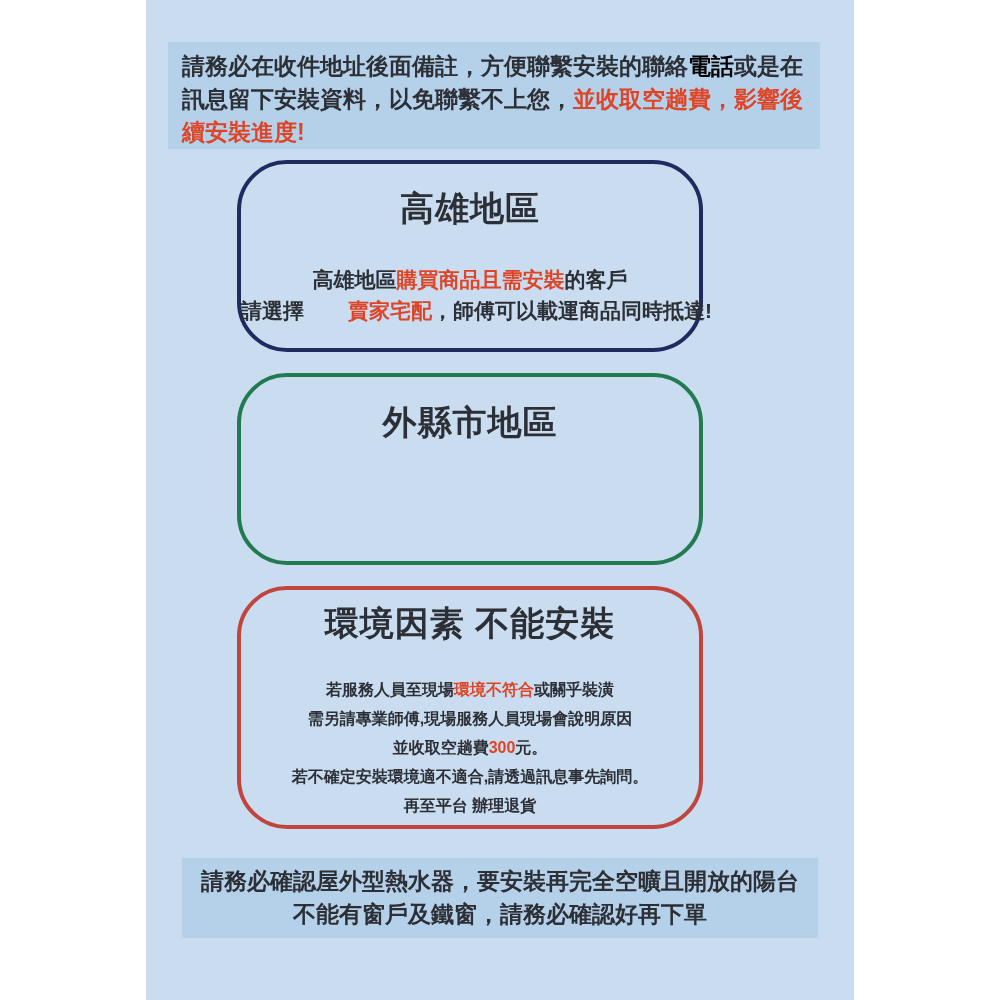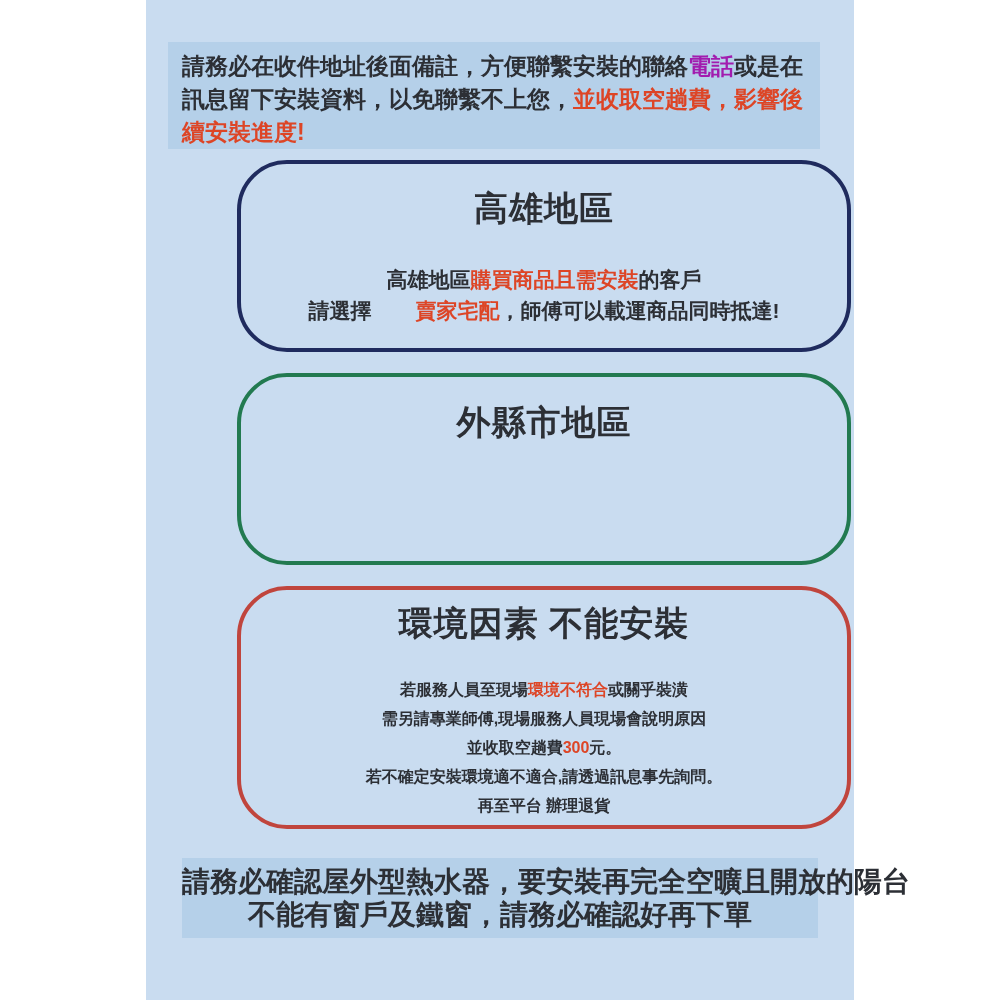--- a/index.html
+++ b/index.html
@@ -10,24 +10,24 @@
   .main-bg{position:absolute;left:146px;top:0;width:708px;height:1000px;}
   .panel{position:absolute;box-sizing:border-box;}
   .top-notice{
     left:168px;top:42px;width:652px;height:107px;
     padding:8px 10px 0 14px;text-align:left;
     font-size:23px;line-height:33px;
   }
   .bottom-notice{
     left:182px;top:858px;width:636px;height:80px;
     padding-top:7px;text-align:center;
-    font-size:28px;line-height:33px;
+    font-size:23px;line-height:33px;
   }
   .box{
-    position:absolute;left:237px;width:614px;box-sizing:border-box;
+    position:absolute;left:237px;width:466px;box-sizing:border-box;
     border:4px solid #3b82f6;border-radius:50px;background:transparent;
     text-align:center;
   }
   .box-1{top:160px;height:192px;}
   .box-2{top:373px;height:192px;}
   .box-3{top:586px;height:243px;}
   .box-title{font-size:34px;line-height:40px;letter-spacing:1px;}
   .box-1 .box-title{margin-top:24px;}
   .box-2 .box-title{margin-top:25px;}
   .box-3 .box-title{margin-top:13px;}
@@ -38,21 +38,21 @@
   .tline{white-space:nowrap;}
 </style>
 </head>
 <body>
 
 <div class="canvas" style="color: rgb(44, 47, 53); background-color: rgb(255, 255, 255);">
 
   <div class="main-bg" style="background-color: rgb(201, 220, 240);"></div>
 
   <div class="panel top-notice" style="background-color: rgb(181, 208, 233);">
-      <div class="tline"><span>請務必在收件地址後面備註，方便聯繫安裝的聯絡</span><span style="color: #a21caf;">電話</span><span>或是在</span></div>
+      <div class="tline"><span>請務必在收件地址後面備註，方便聯繫安裝的聯絡</span><span style="color: #000000;">電話</span><span>或是在</span></div>
       <div class="tline"><span>訊息留下安裝資料，以免聯繫不上您，</span><span style="color: rgb(221, 69, 38);">並收取空趟費，影響後</span></div>
       <div class="tline"><span style="color: rgb(221, 69, 38);">續安裝進度!</span></div>
     </div>
 
   <div class="box box-1" style="border-color: rgb(31, 43, 94);">
     <div class="box-title">高雄地區</div>
     <div class="box-body">
         <div class="tline"><span>高雄地區</span><span style="color: rgb(221, 69, 38);">購買商品且需安裝</span><span>的客戶</span></div>
         <div class="tline"><span>請選擇</span><span style="color: rgb(221, 69, 38); margin-left: 44px;">賣家宅配</span><span>，師傅可以載運商品同時抵達!</span></div>
       </div>

